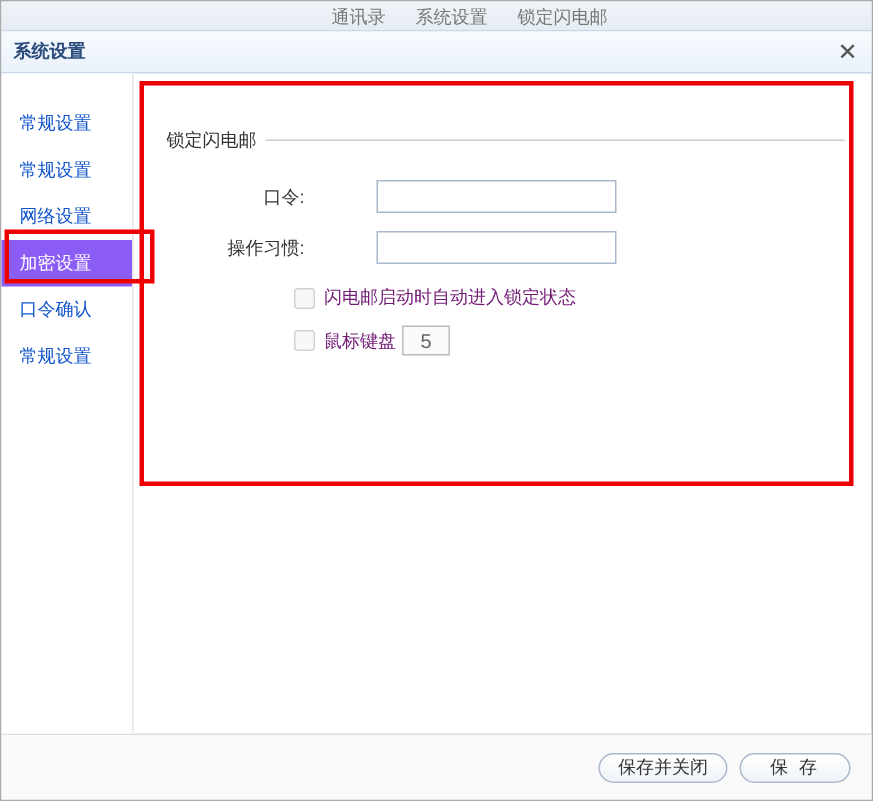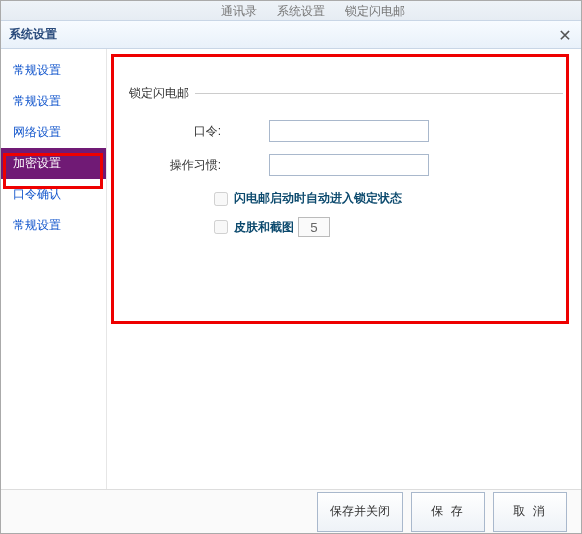--- a/index.html
+++ b/index.html
@@ -13,47 +13,47 @@
     
     
     .title-bar { height: 28px; background: linear-gradient(#f7fbff,#e9f1fa); border-bottom: 1px solid #c9d6e6; display: flex; align-items: center; padding: 0 8px; position: relative; }
     .title-bar .title { font-weight: bold; color: #2a4b7c; font-size: 12px; }
     .close-btn { position: absolute; right: 6px; top: 4px; width: 20px; height: 20px; display: flex; align-items: center; justify-content: center; font-size: 16px; color: #555; cursor: pointer; }
     
     
     .body { display: flex; height: 440px; }
     
     
-    .sidebar { width: 106px; background: #fff; border-right: 1px solid #e6e6e6; padding-top: 6px; position: relative; }
+    .sidebar { width: 88px; background: #fff; border-right: 1px solid #e6e6e6; padding-top: 18px; position: relative; }
     .sidebar-item { padding: 7px 12px; color: #1155cc; cursor: pointer; font-size: 12px; }
-    .sidebar-item.selected { background: #701a75; color: #fff; }
+    .sidebar-item.selected { background: #8b5cf6; color: #fff; }
     .red-box-side { position: absolute; border: 3px solid #e00; pointer-events: none; }
     .side-red { left: 2px; top: 104px; width: 100px; height: 36px; }
     
     
     .content { flex: 1; padding: 20px 18px 10px 22px; position: relative; }
     .red-box-content { position: absolute; left: 4px; top: 5px; right: 12px; height: 270px; border: 3px solid #e00; pointer-events: none; }
     
     .fieldset { border: none; margin-top: 16px; }
     .fieldset .legend-row { display: flex; align-items: center; margin-bottom: 18px; }
     .fieldset .legend-row .legend-label { color: #333; font-size: 12px; padding-right: 6px; }
     .fieldset .legend-row .line { flex: 1; height: 1px; background: #ccc; }
     
     .form-row { display: flex; align-items: center; margin-bottom: 12px; gap: 40px; }
     .form-row .lbl { width: 100px; text-align: right; padding-right: 8px; color: #333; }
     .form-row input[type=text], .form-row input[type=password] { width: 160px; height: 22px; border: 1px solid #a9b8cc; padding: 0 4px; background: #fff; }
     
     .check-row { display: flex; align-items: center; margin-left: 85px; margin-bottom: 10px; margin-top: 14px; color: #999; }
     .check-row input[type=checkbox] { width: 14px; height: 14px; margin-right: 6px; accent-color: #999; }
     .inline-num { width: 32px; height: 20px; border: 1px solid #bbb; margin: 0 4px; text-align: center; color: #666; }
-    .check-row .txt { color: #0c4a6e; font-weight: bold; }
+    .check-row .txt { color: #701a75; }
     
     
     .footer { height: 44px; border-top: 1px solid #ddd; display: flex; align-items: center; justify-content: flex-end; padding: 0 14px; gap: 8px; background: #fafafa; }
-    .btn { min-width: 74px; height: 40px; border: 1px solid #a9b8cc; background: linear-gradient(#fff,#eef2f7); border-radius: 0; cursor: pointer; font-size: 12px; color: #333; padding: 0 10px; letter-spacing: 2px; }
+    .btn { min-width: 74px; height: 20px; border: 1px solid #a9b8cc; background: linear-gradient(#fff,#eef2f7); border-radius: 10px; cursor: pointer; font-size: 12px; color: #333; padding: 0 10px; letter-spacing: 2px; }
     .btn.primary { min-width: 86px; letter-spacing: 0; }
   </style>
 </head>
 <body>
 
 <div class="window">
 
   <div class="top-tabs">
     <span>通讯录</span>
     <span>系统设置</span>
@@ -95,25 +95,24 @@
           <input type="password" value="" style="">
         </div>
 
         <div class="check-row">
           <input type="checkbox" disabled="" style="">
           <span class="txt">闪电邮启动时自动进入锁定状态</span>
         </div>
 
         <div class="check-row" style="margin-top:4px">
           <input type="checkbox" disabled="" style="">
-          <span class="txt">皮肤和截图</span>
+          <span class="txt">鼠标键盘</span>
           <input type="text" class="inline-num" disabled="" value="5" style="">
         </div>
       </div>
     </div>
   </div>
 
   <div class="footer">
     <button class="btn primary">保存并关闭</button>
     <button class="btn">保 存</button>
-    <button class="btn">取 消</button>
   </div>
 </div>
 
 </body></html>

